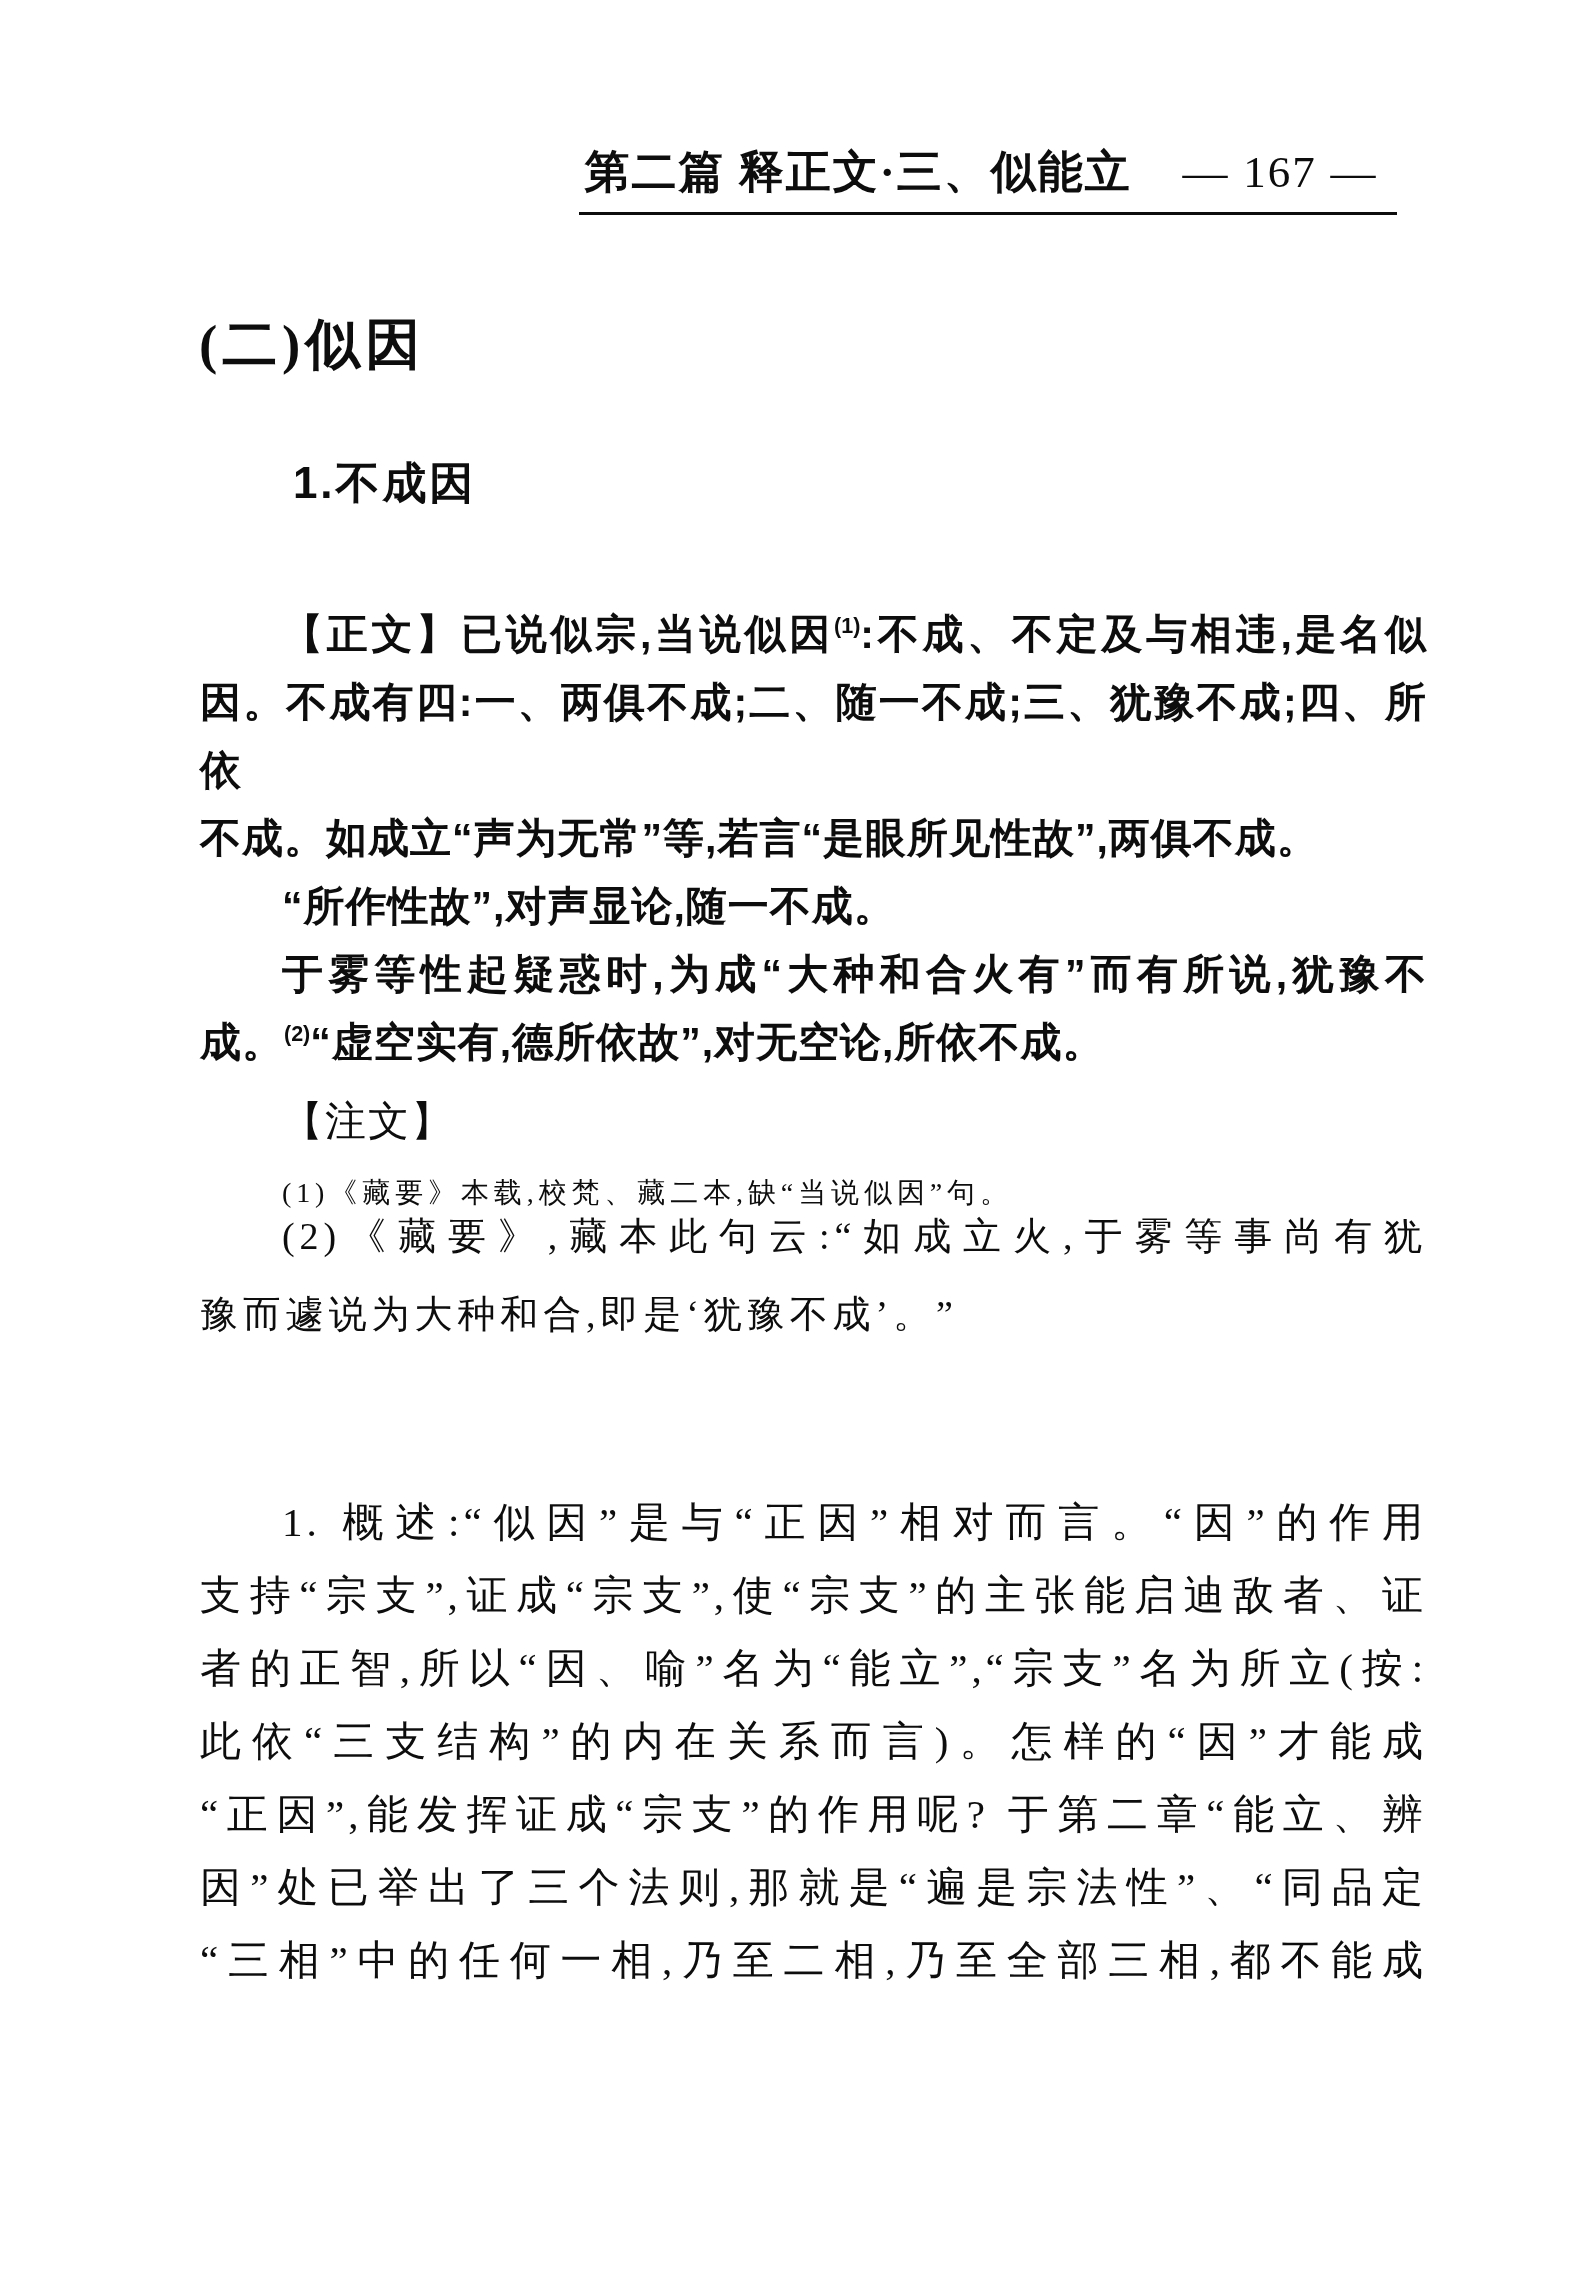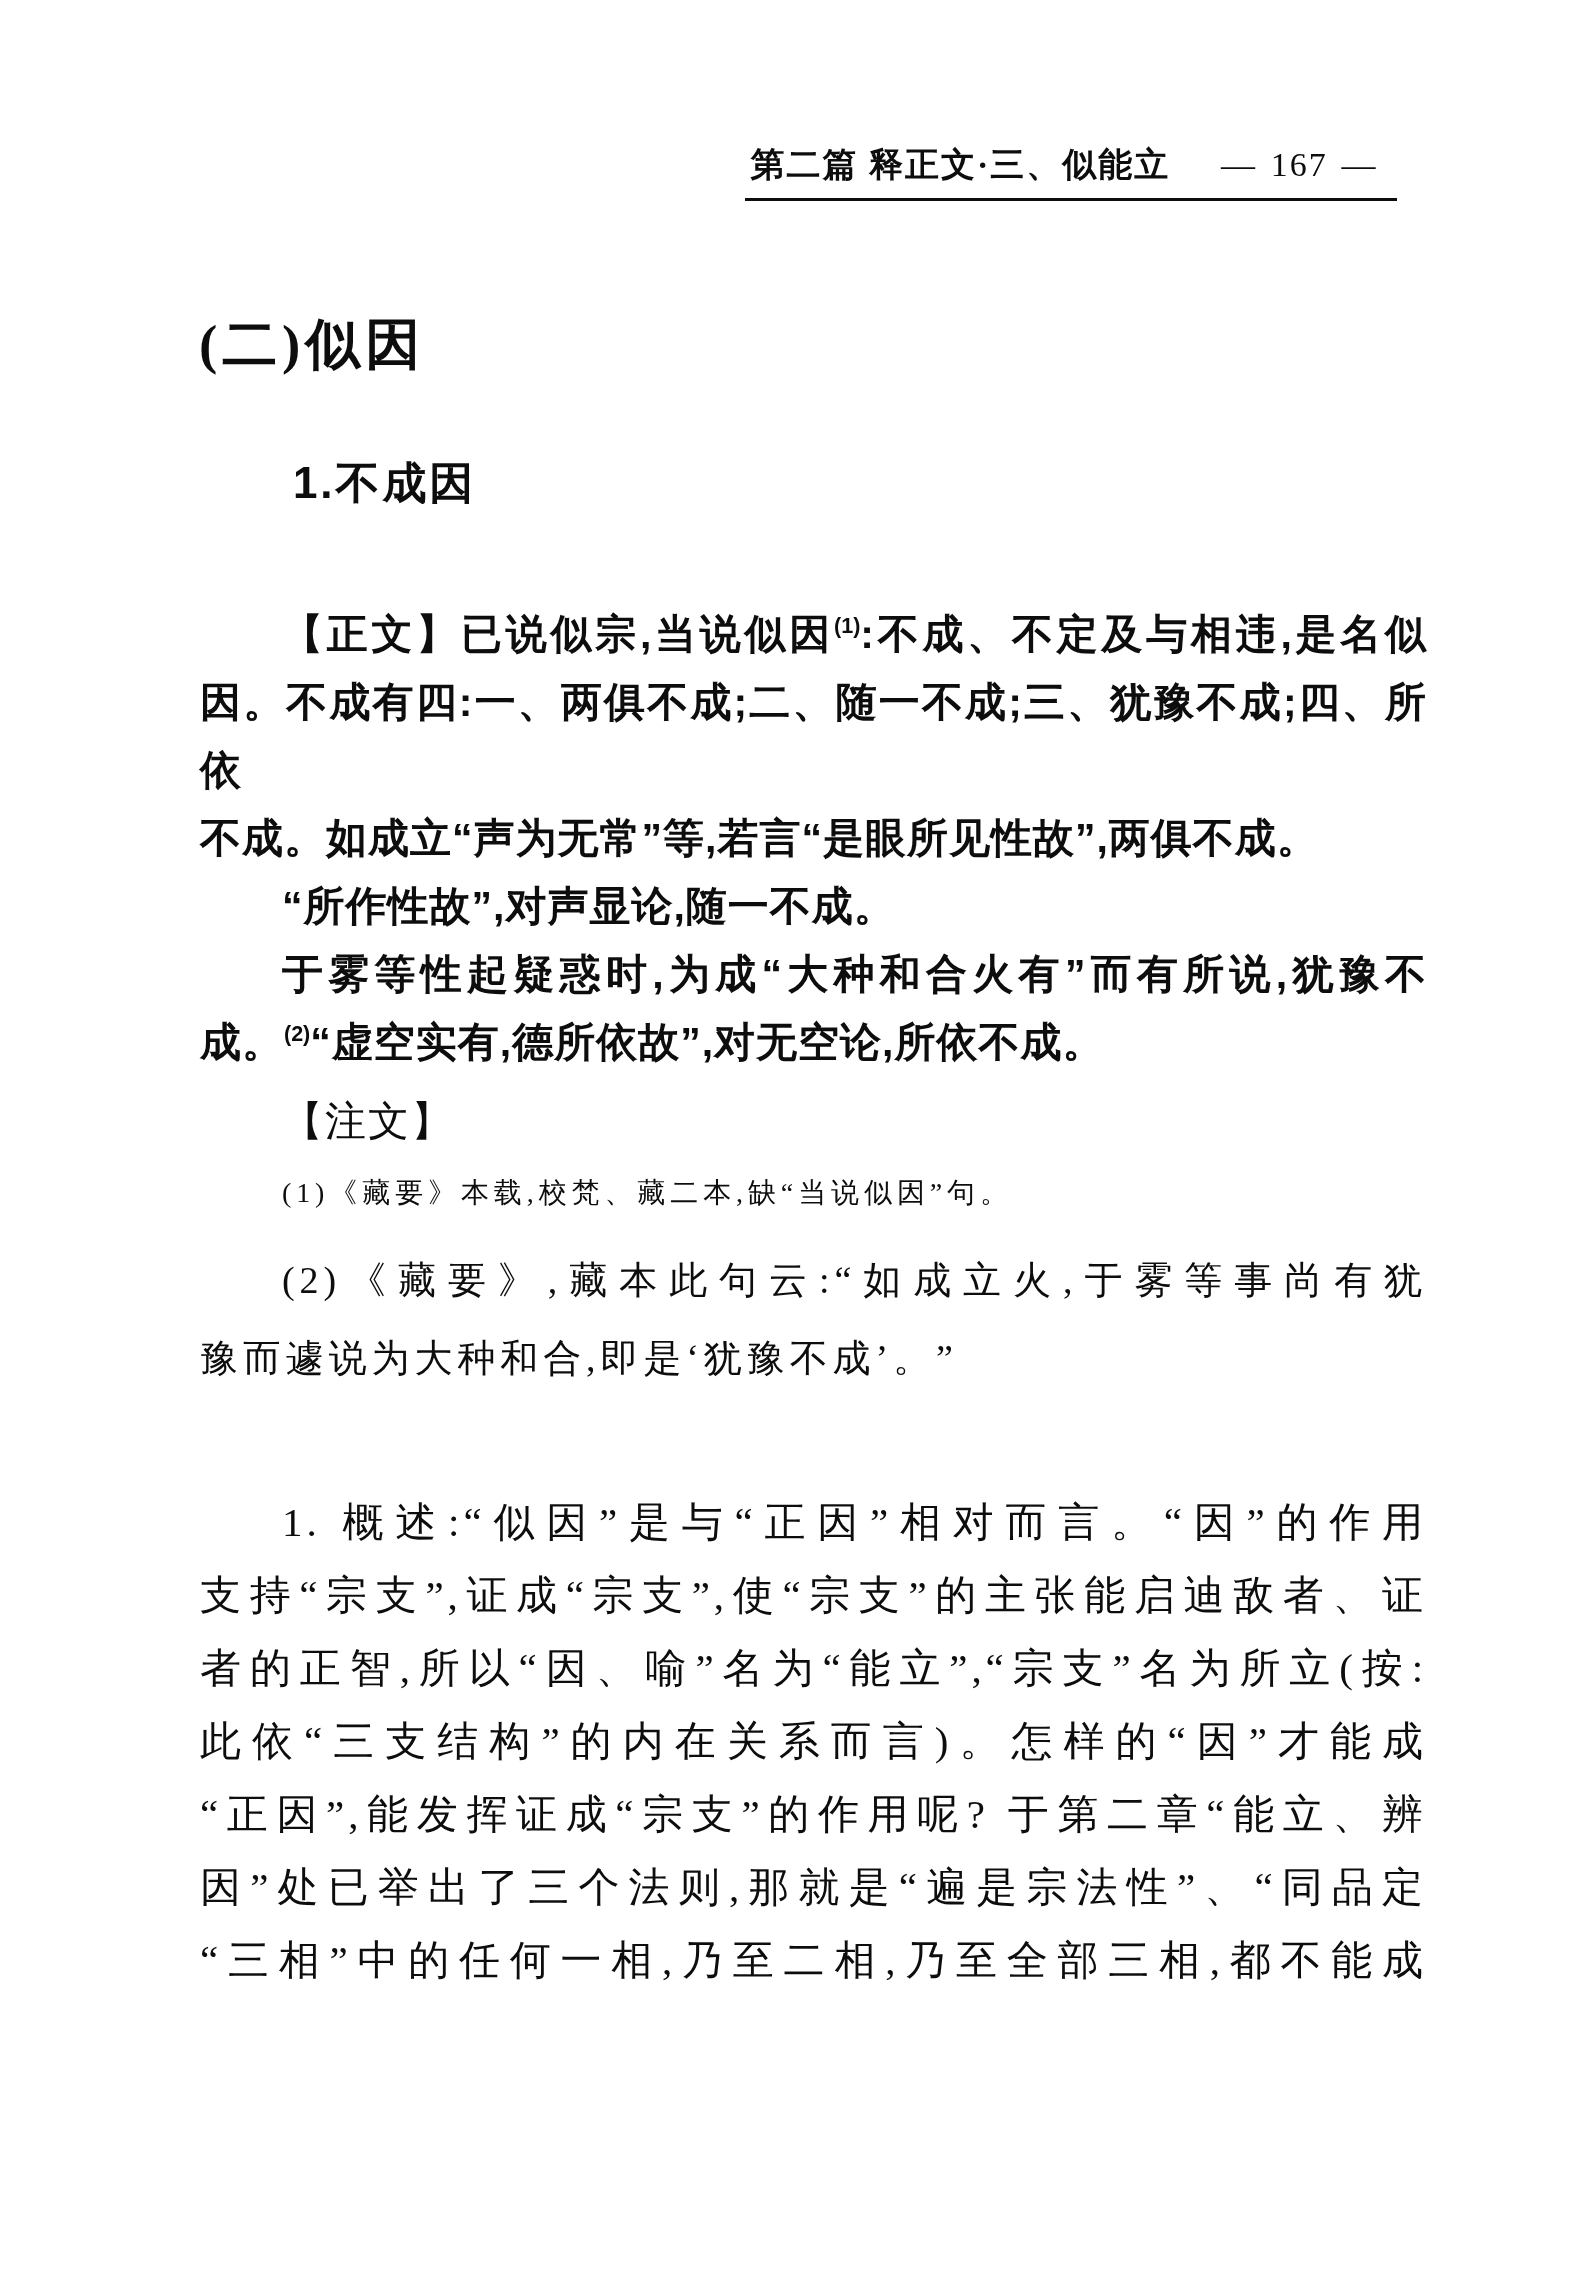--- a/index.html
+++ b/index.html
@@ -11,21 +11,21 @@
     font-family: "Liberation Serif", "DejaVu Serif", serif;
     -webkit-font-smoothing: antialiased;
   }
   .abs { position: absolute; }
 
   
   .running-header {
     top: 142px; right: 195px;
     border-bottom: 3.9px solid #0d0d0d;
     padding: 0 5.9px 9.8px 5.9px;
-    font-size: 34px;
+    font-size: 45px;
     letter-spacing: 2px;
     white-space: nowrap;
   }
   .running-header .chapter { font-weight: bold; }
   .running-header .pagegroup { margin-left: 37px; }
   .running-header .dash { margin: 0 13.7px; }
   .running-header .pagenum { font-family: "Liberation Serif", "DejaVu Serif", serif; }
 
   
   .section-title {
@@ -71,21 +71,21 @@
     padding-left: 82px;
     letter-spacing: 2px;
   }
   .note-1 {
     top: 1166px; left: 200px; width: 1227px;
     font-size: 28px;
     line-height: 53px;
     letter-spacing: 4.9px;
   }
   .note-2 {
-    top: 1241px; left: 200px; width: 1227px;
+    top: 1197px; left: 200px; width: 1227px;
     font-size: 38px;
     line-height: 78px;
     letter-spacing: 4.9px;
   }
 
   
   .commentary {
     top: 1486px; left: 200px; width: 1227px;
     font-size: 41px;
     line-height: 73px;

